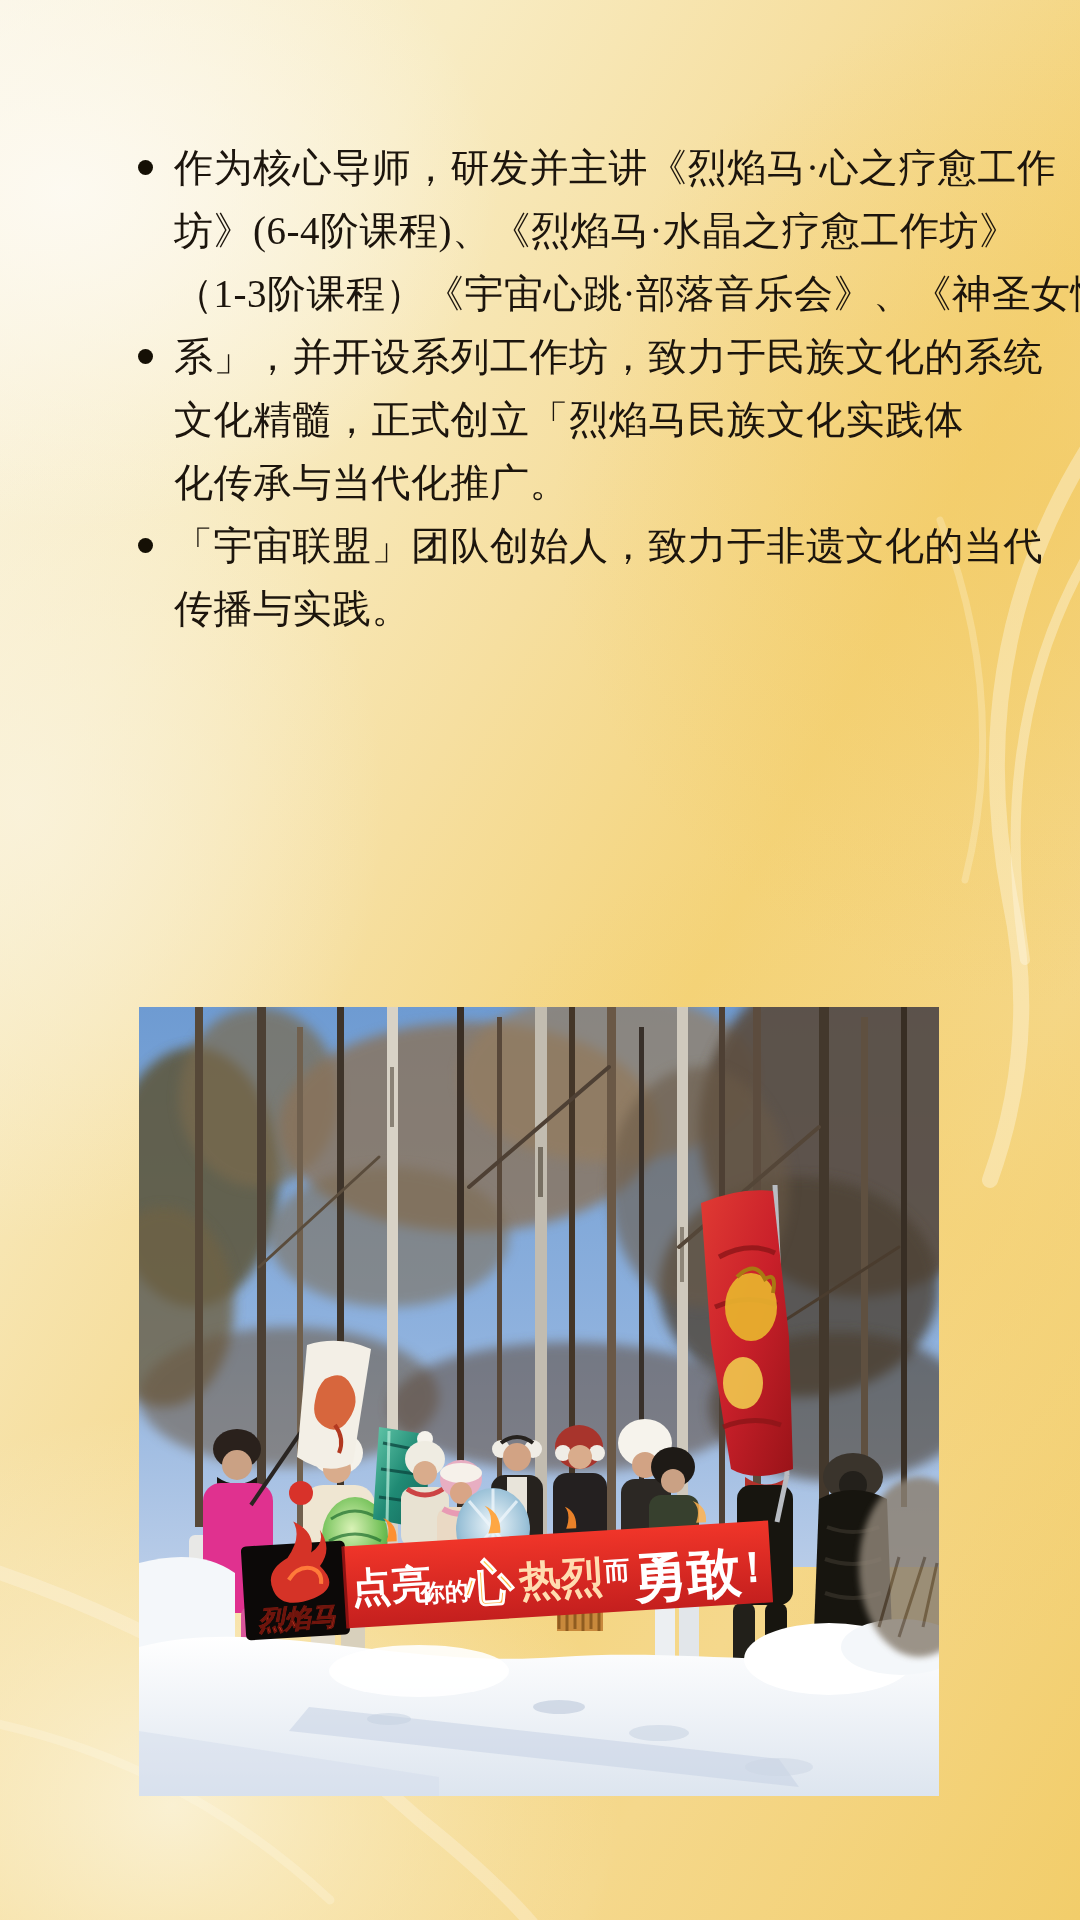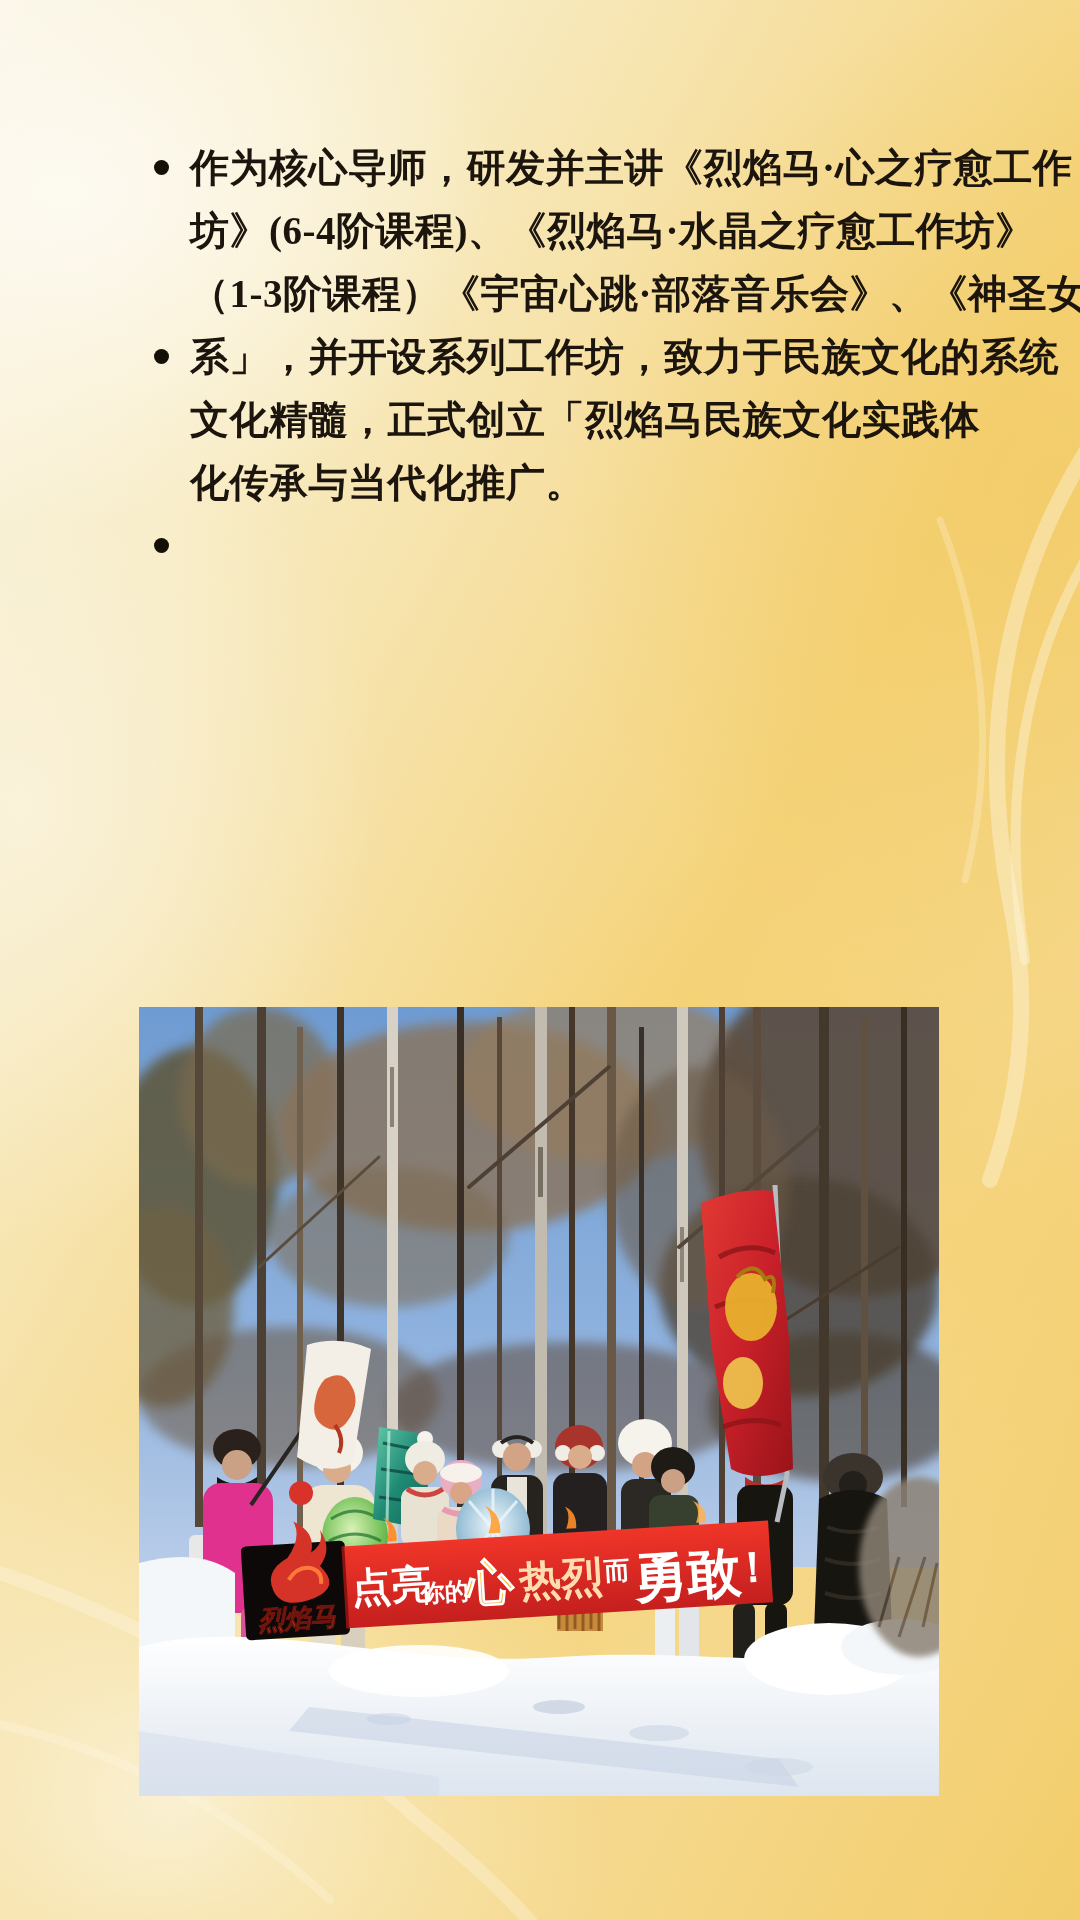--- a/index.html
+++ b/index.html
@@ -16,23 +16,22 @@
       radial-gradient(520px 620px at 2% 42%,  rgba(250,243,222,.80) 0%, rgba(250,243,222,0) 70%),
       radial-gradient(640px 560px at 16% 94%, rgba(251,245,224,.85) 0%, rgba(251,245,224,0) 70%),
       radial-gradient(700px 700px at 98% 26%, rgba(242,199,92,.55) 0%, rgba(242,199,92,0) 72%),
       radial-gradient(800px 600px at 88% 64%, rgba(244,206,104,.45) 0%, rgba(244,206,104,0) 70%),
       linear-gradient(118deg,#faf5e4 0%,#f8ecc4 22%,#f6dfa0 40%,#f4d379 58%,#f5d88c 76%,#f2cd6a 100%);
   }
   
   .bg-decor{position:absolute;inset:0;pointer-events:none;}
   
   .content{
-    position:absolute;left:152px;top:136px;width:850px;
+    position:absolute;left:136px;top:136px;width:850px;
     color:#1c150d;
-    font-weight:bold;
   }
   .bullet-item{position:relative;padding-left:38px;}
   .bullet-item .dot{
     position:absolute;left:2px;top:24px;width:15px;height:15px;border-radius:50%;
     background:#151005;
   }
   .bullet-text .line{
     font-size:39px;line-height:63px;white-space:nowrap;
     letter-spacing:0.5px;
   }
@@ -71,20 +70,22 @@
         <span class="dot"></span>
         <div class="bullet-text">
           <div class="line">系」，并开设系列工作坊，致力于民族文化的系统</div>
           <div class="line">文化精髓，正式创立「烈焰马民族文化实践体</div>
           <div class="line">化传承与当代化推广。</div>
         </div>
       </div>
       <div class="bullet-item">
         <span class="dot"></span>
         <div class="bullet-text">
+          <div class="line">「宇宙联盟」团队创始人，致力于非遗文化的当代</div>
+          <div class="line">传播与实践。</div>
         </div>
       </div>
     </div>
 
   <div class="photo">
     <svg width="800" height="789" viewBox="0 0 800 789" xmlns="http://www.w3.org/2000/svg">
       <defs>
         <linearGradient id="sky" x1="0" y1="0" x2="0" y2="1">
           <stop offset="0" stop-color="#6e9bd2"></stop>
           <stop offset="0.6" stop-color="#8fb2de"></stop>

